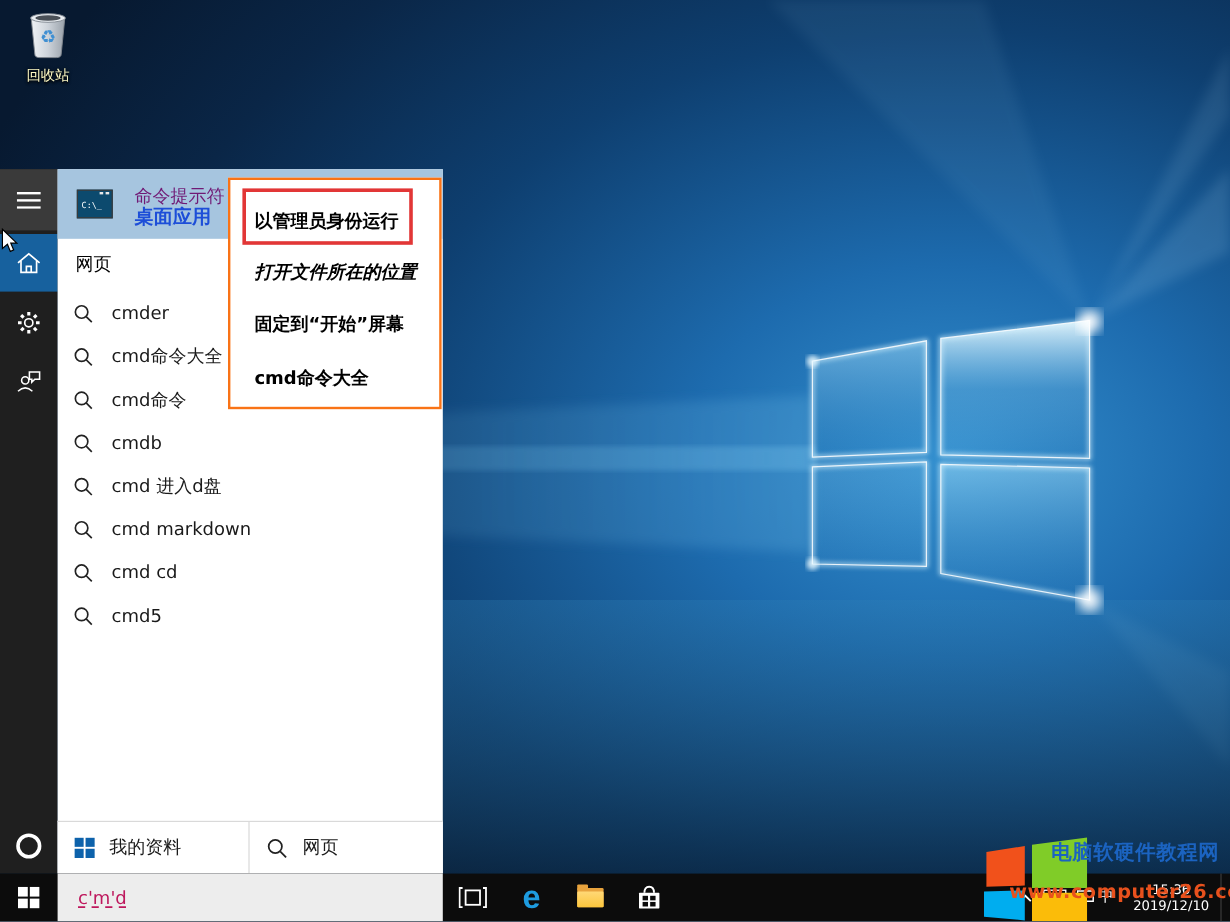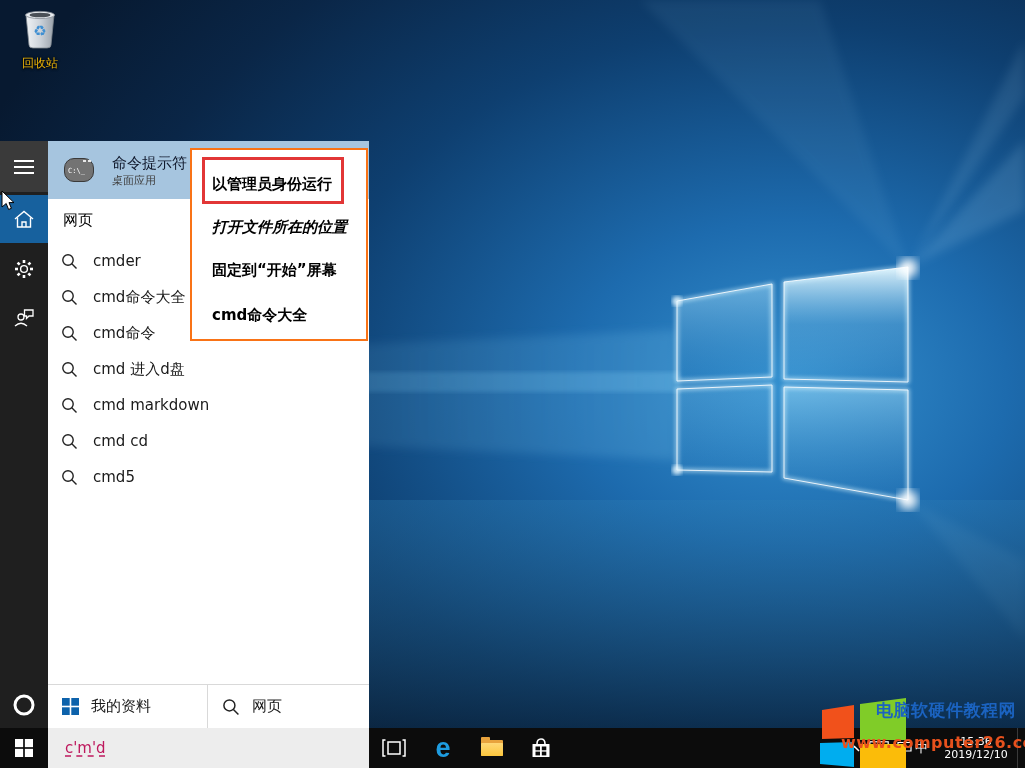--- a/index.html
+++ b/index.html
@@ -6,41 +6,41 @@
   html,body { width:1025px; height:768px; }
   body { font-family:"DejaVu Sans","Liberation Sans",sans-serif; overflow:hidden; }
   .screen { position:relative; width:1025px; height:768px; overflow:hidden; background:#0a1b33; }
   .abs { position:absolute; }
 
   
   .wallpaper { position:absolute; inset:0; z-index:0; }
 
   
   .recycle-bin { position:absolute; left:14px; top:8px; width:52px; z-index:5; text-align:center; cursor:default; }
-  .recycle-bin .rb-label { margin-top:1px; font-size:12px; color:#eab308; text-shadow:0 1px 2px #000, 0 0 3px #000; }
+  .recycle-bin .rb-label { margin-top:1px; font-size:12px; color:#fef9c3; text-shadow:0 1px 2px #000, 0 0 3px #000; }
 
   
   .start-panel { position:absolute; left:0; top:141px; width:369px; height:587px; z-index:10; }
   .rail { position:absolute; left:0; top:0; width:48px; height:587px; background:#1f1f1f; }
   .rail-btn { position:absolute; left:0; width:48px; display:flex; align-items:center; justify-content:center; background:transparent; border:0; cursor:pointer; }
   .rail-hamburger { top:0; height:51px; background:#3a3a3a; }
   .rail-home { top:54px; height:48px; background:#17619e; }
   .rail-gear { top:106px; height:44px; }
   .rail-feedback { top:154px; height:44px; }
   .rail-cortana { top:546px; height:36px; }
 
   .panel-content { position:absolute; left:48px; top:0; width:321px; height:587px; background:#fff; }
   .top-result { position:absolute; left:0; top:0; width:321px; height:58px; background:#a6c5df; display:flex; align-items:center; cursor:pointer; }
-  .cmd-icon { width:30px; height:24px; margin-left:16px; background:#737373; border:1px solid #3a3a3a; border-radius:10px; position:relative; flex:none; }
+  .cmd-icon { width:30px; height:24px; margin-left:16px; background:#0c4a6e; border:1px solid #3a3a3a; border-radius:0; position:relative; flex:none; }
   .cmd-icon .bar { position:absolute; top:1px; right:2px; display:flex; gap:2px; }
   .cmd-icon .bar i { width:3px; height:2px; background:#e8e8e8; }
   .cmd-icon .cmd-text { position:absolute; left:3px; top:8px; font-family:"DejaVu Sans Mono","Liberation Mono",monospace; font-size:7px; color:#fff; letter-spacing:0; }
   .top-result-texts { margin-left:18px; }
-  .top-result-title { font-size:15px; color:#0f172a; line-height:20px; }
-  .top-result-sub { font-size:11px; color:#404040; line-height:15px; }
+  .top-result-title { font-size:15px; color:#701a75; line-height:20px; }
+  .top-result-sub { font-size:16px; color:#1d4ed8; line-height:15px;font-weight:bold; }
 
   .section-header { position:absolute; left:15px; top:70px; font-size:15px; color:#000; }
 
   .results { position:absolute; left:0; top:102px; width:321px; }
   .result-row { height:36px; display:flex; align-items:center; cursor:pointer; }
   .result-row .mag { margin-left:13px; flex:none; }
   .result-row .txt { margin-left:15px; font-size:15px; color:#1a1a1a;text-align:center; }
 
   .panel-footer { position:absolute; left:0; bottom:0; width:321px; height:44px; border-top:1px solid #d9d9d9; display:flex; background:#fff; }
   .footer-cell { display:flex; align-items:center; cursor:pointer; }
@@ -255,20 +255,27 @@
               <circle cx="7" cy="7" r="5.2"></circle>
               <line x1="10.8" y1="10.8" x2="15.5" y2="15.5"></line>
             </svg>
           <span class="txt">cmd命令</span>
         </div>
         <div class="result-row">
           <svg class="mag" width="17" height="17" viewBox="0 0 17 17" fill="none" stroke="#222" stroke-width="1.4">
               <circle cx="7" cy="7" r="5.2"></circle>
               <line x1="10.8" y1="10.8" x2="15.5" y2="15.5"></line>
             </svg>
+          <span class="txt">cmdb</span>
+        </div>
+        <div class="result-row">
+          <svg class="mag" width="17" height="17" viewBox="0 0 17 17" fill="none" stroke="#222" stroke-width="1.4">
+              <circle cx="7" cy="7" r="5.2"></circle>
+              <line x1="10.8" y1="10.8" x2="15.5" y2="15.5"></line>
+            </svg>
           <span class="txt">cmd 进入d盘</span>
         </div>
         <div class="result-row">
           <svg class="mag" width="17" height="17" viewBox="0 0 17 17" fill="none" stroke="#222" stroke-width="1.4">
               <circle cx="7" cy="7" r="5.2"></circle>
               <line x1="10.8" y1="10.8" x2="15.5" y2="15.5"></line>
             </svg>
           <span class="txt">cmd markdown</span>
         </div>
         <div class="result-row">

